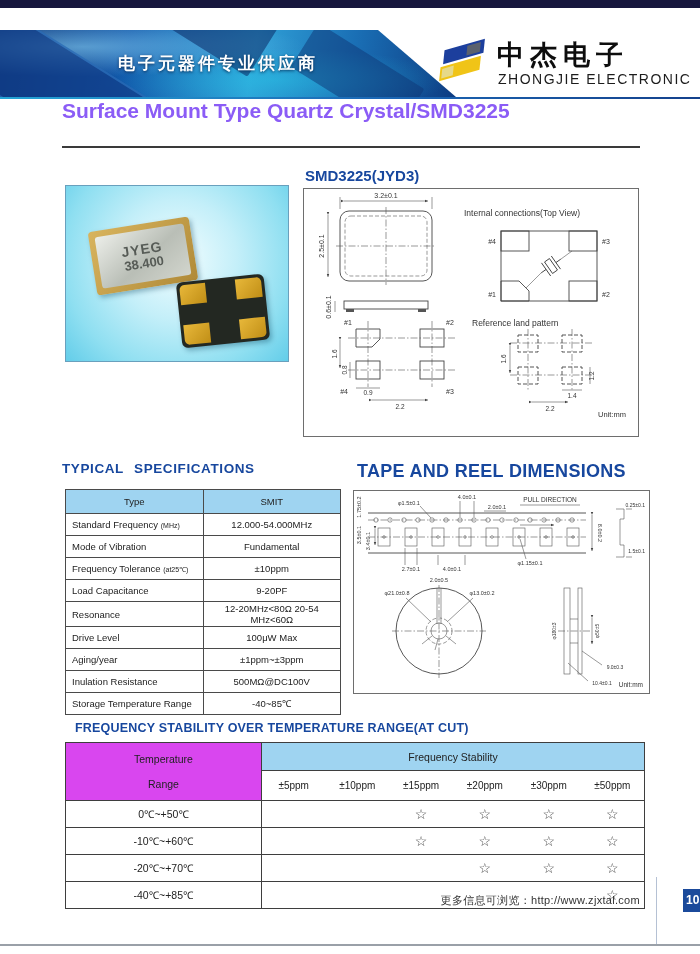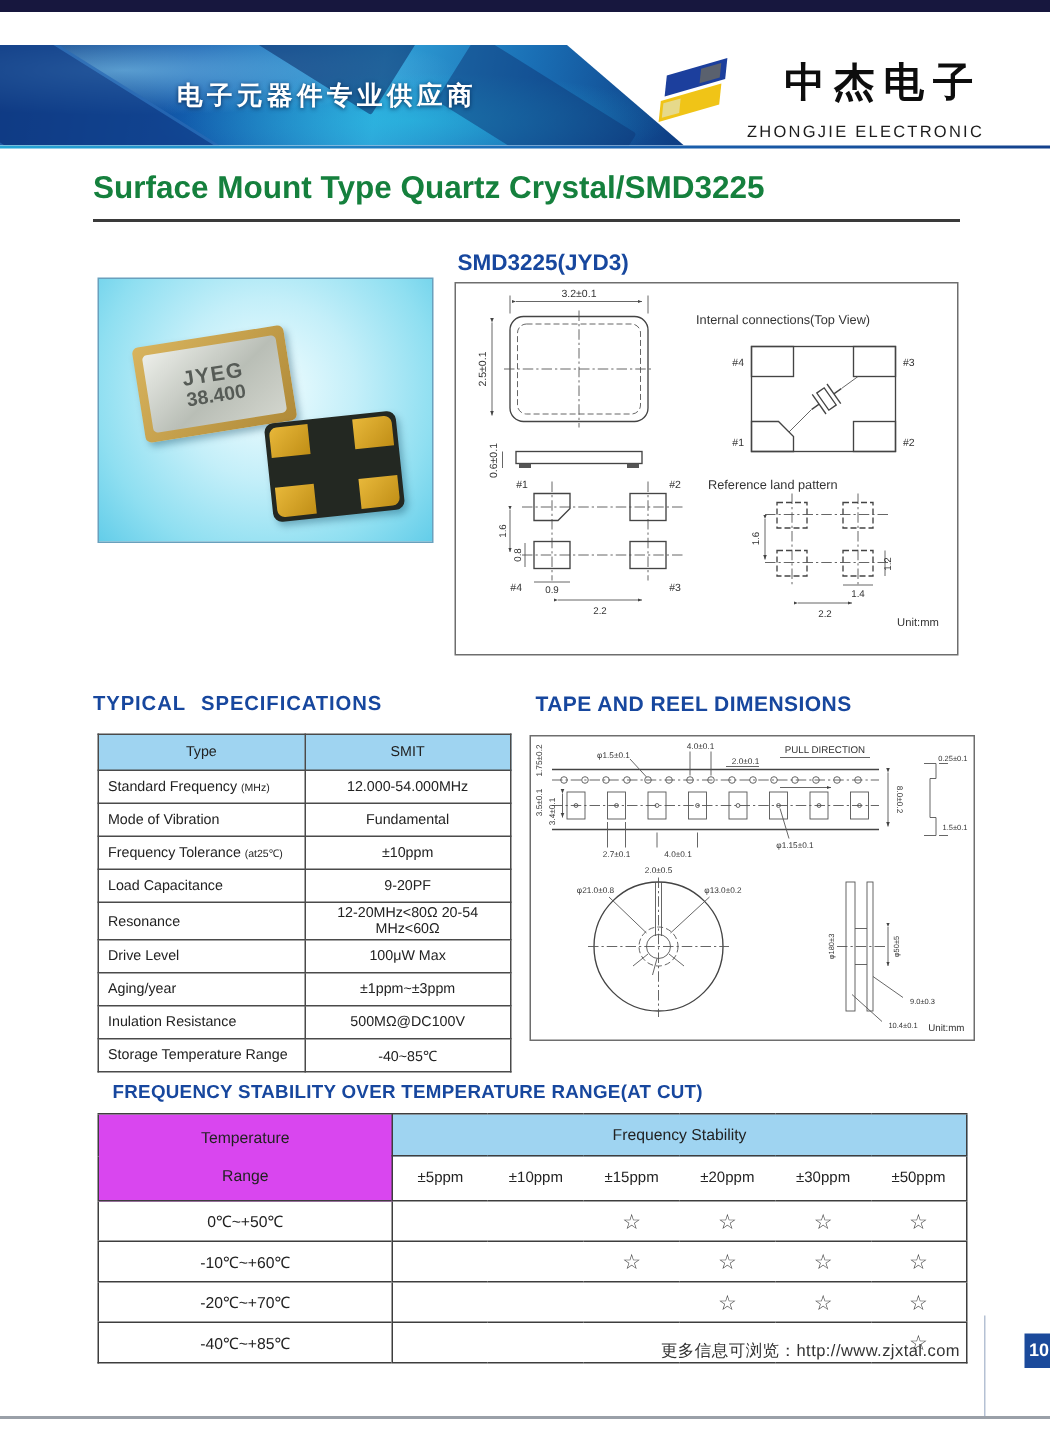--- a/index.html
+++ b/index.html
@@ -27,26 +27,26 @@
   .tagline {
     left:118px; top:22px; color:#fff; font-size:17px; font-weight:bold;
     letter-spacing:3px; text-shadow:0 1px 3px rgba(0,30,70,.85); white-space:nowrap;
   }
   .logo-mark { left:437px; top:10px; width:52px; height:44px; }
   .logo-bar { position:absolute; width:42px; height:13px; transform:rotate(-16deg) skewX(-22deg); }
   .logo-bar.blue { left:6px; top:5px; background:#1c3f9d; }
   .logo-bar.blue::after { content:""; position:absolute; left:24px; top:2px; width:14px; height:9px; background:#5a616e; }
   .logo-bar.yellow { left:2px; top:22px; background:#f0c417; }
   .logo-bar.yellow::after { content:""; position:absolute; left:2px; top:2px; width:12px; height:9px; background:#e6d98a; }
-  .brand-cn { left:523px; top:7px; font-size:27px; font-weight:bold; color:#0d0d0d; letter-spacing:6px; white-space:nowrap; }
-  .brand-en { left:498px; top:52px; font-size:11px; color:#1c1c1c; letter-spacing:1.5px; white-space:nowrap; }
+  .brand-cn { left:497px; top:7px; font-size:27px; font-weight:bold; color:#0d0d0d; letter-spacing:6px; white-space:nowrap; }
+  .brand-en { left:498px; top:41px; font-size:14px; color:#1c1c1c; letter-spacing:1.5px; white-space:nowrap; }
   .banner-line { left:0; top:97px; width:700px; height:2px; background:linear-gradient(90deg,#25a5d5,#1b67b5 55%,#14418c); }
 
   
-  .page-title { left:62px; top:114px; font-size:21px; font-weight:bold; color:#15803d; white-space:nowrap; }
+  .page-title { left:62px; top:99px; font-size:21px; font-weight:bold; color:#8b5cf6; white-space:nowrap; }
   .title-rule { left:62px; top:146px; width:578px; height:2px; background:#3a3a3a; }
 
   
   .photo {
     left:65px; top:185px; width:222px; height:175px; border:1px solid #69a0bd;
     background: radial-gradient(circle at 50% 42%, #f2fdff 0%, #c4eff9 40%, #8fdff1 75%, #63cde9 100%);
     overflow:hidden;
   }
   .xtal-top {
     position:absolute; left:26px; top:38px; width:102px; height:64px;
@@ -85,21 +85,21 @@
   .spec-heading { left:62px; top:461px; font-size:13.5px; font-weight:bold; color:#17479e; letter-spacing:.6px; word-spacing:6px; }
   table.spec { position:absolute; left:65px; top:489px; width:276px; border-collapse:collapse; table-layout:fixed; }
   table.spec th, table.spec td { border:1px solid #4a4a4a; font-size:9.5px; color:#222; font-weight:normal;margin-left:22px; }
   table.spec th { height:21px; background:#9fd4f1; text-align:center; }
   table.spec td { height:19px; }
   table.spec td.lbl { text-align:left; padding-left:6px; width:120px; }
   table.spec td.val { text-align:center; }
   table.spec .sub { font-size:7px; }
 
   
-  .tape-heading { left:357px; top:461px; font-size:14px; font-weight:bold; color:#17479e; letter-spacing:.3px; }
+  .tape-heading { left:357px; top:461px; font-size:18px; font-weight:bold; color:#17479e; letter-spacing:.3px; }
   .tape-box { left:353px; top:490px; width:295px; height:202px; border:1px solid #6e6e6e; background:#fff; }
 
   
   .stab-heading { left:75px; top:721px; font-size:12.5px; font-weight:bold; color:#17479e; letter-spacing:.2px; }
   table.stab { position:absolute; left:65px; top:742px; width:580px; border-collapse:collapse; table-layout:fixed; border:1.5px solid #3e3e3e; }
   table.stab td { border-top:1px solid #3e3e3e; font-size:10.5px; color:#222; text-align:center; }
   table.stab td.temp { background:#d946ef; border-right:1px solid #3e3e3e; width:193px; }
   table.stab td.group { background:#9fd4f1; height:25px; }
   table.stab td.ppm { height:27px; border-top:1px solid #3e3e3e; font-size:10px; }
   table.stab td.range { border-right:1px solid #3e3e3e; height:24px; }

